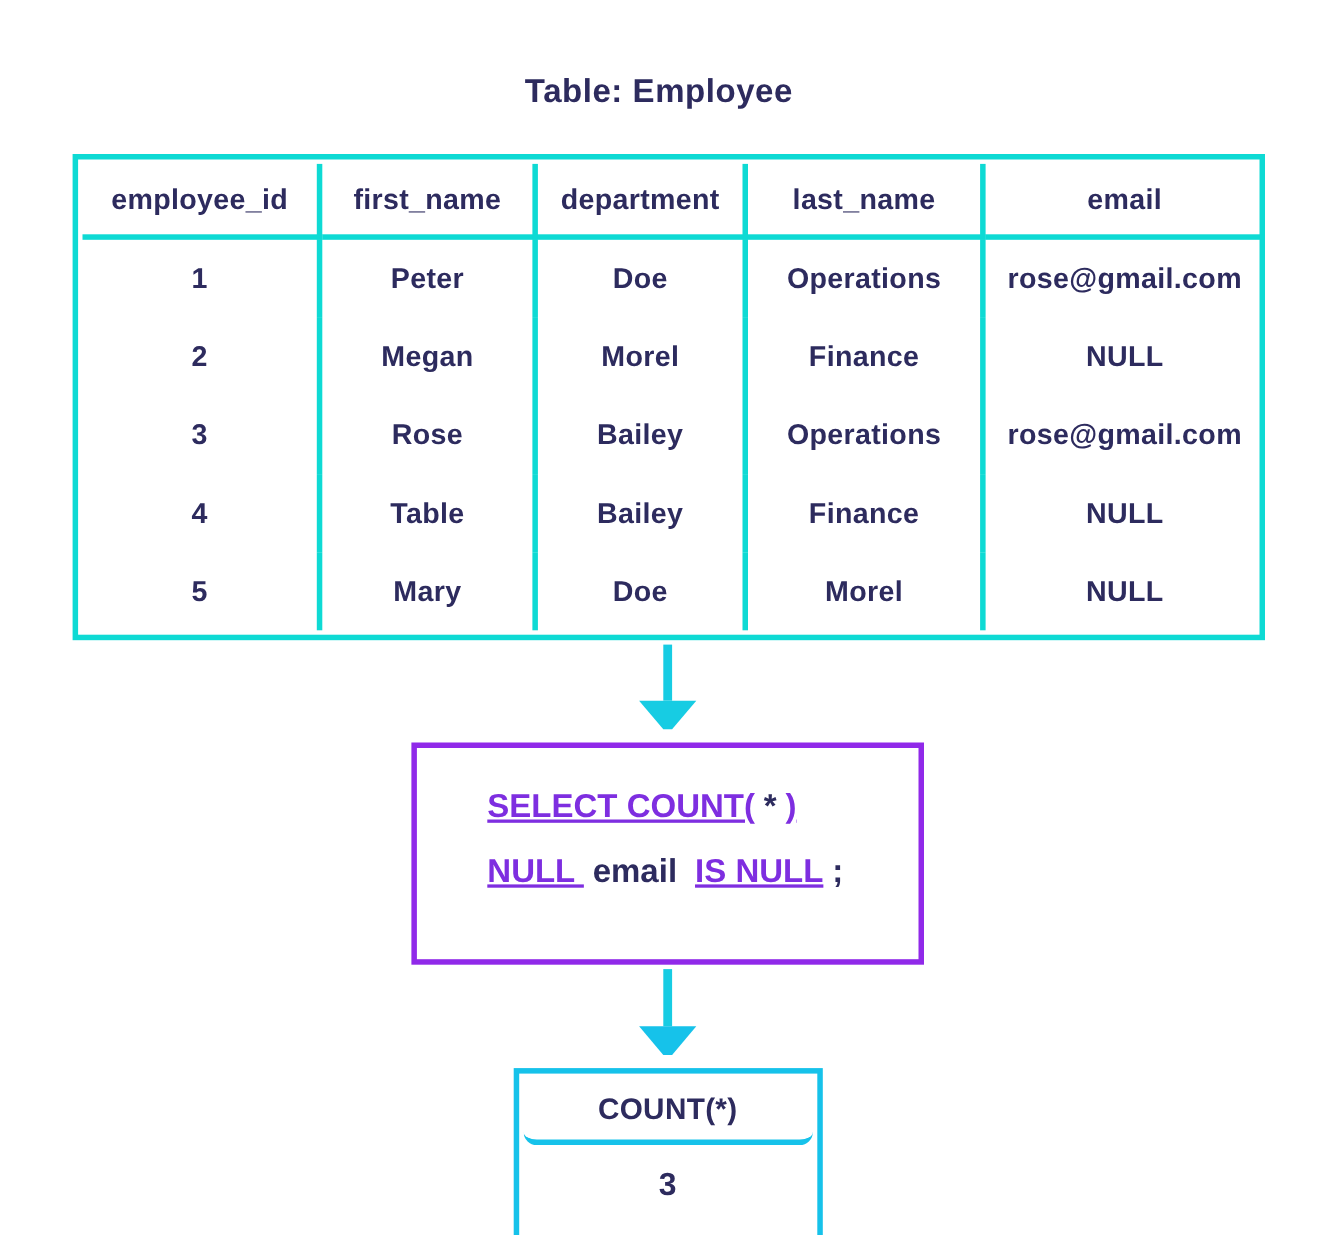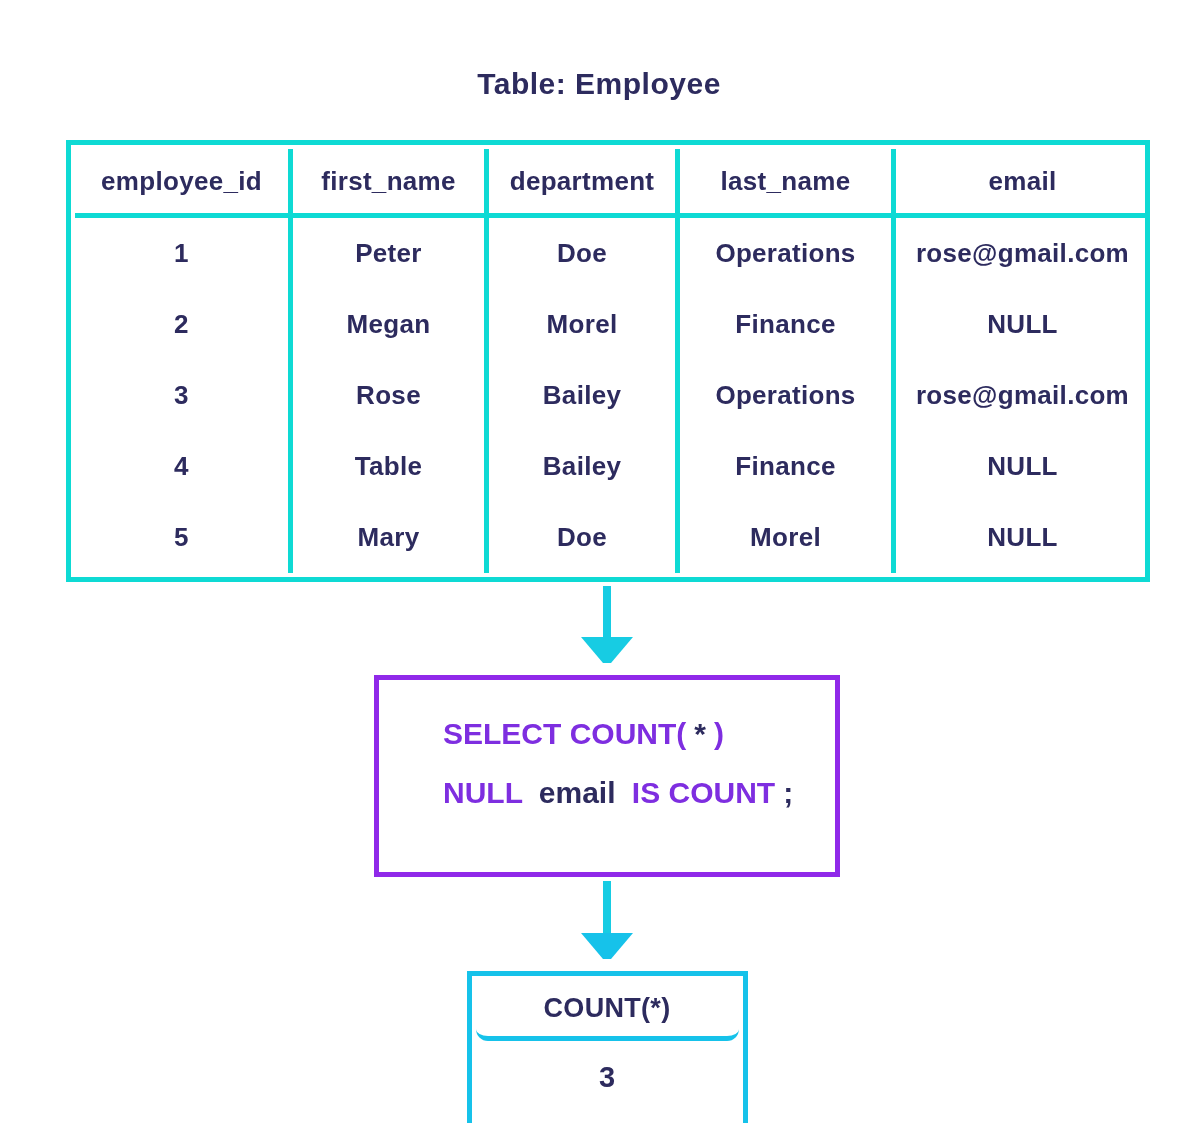--- a/index.html
+++ b/index.html
@@ -64,21 +64,21 @@
   .sqlbox {
     width: 466px;
     height: 202px;
     border: 5px solid var(--purple);
     padding: 24px 10px 0 56px;
     margin-left: -2px;
     font-size: 30px;
     line-height: 51px;
     white-space: nowrap;
   }
-  .kw { color: var(--purplekw); }
+  .kw { color: var(--purplekw); text-decoration: underline; }
   .id { color: var(--navy); }
   
   .rtable {
     width: 281px;
     border: 5px solid var(--cyan3);
     margin-left: -2px;
   }
   .rtable .rhead {
     height: 61px;
     border-bottom: 5px solid var(--cyan3);
@@ -141,21 +141,21 @@
       <div class="cell">NULL</div>
     </div>
 
     <div class="arrow arrow1">
       <div class="shaft"></div>
       <div class="head"></div>
     </div>
 
     <div class="sqlbox">
       <div><span class="kw">SELECT COUNT(</span><span class="id">*</span><span class="kw">)</span></div>
-      <div><span class="kw">NULL </span><span class="id">email </span><span class="kw">IS COUNT</span><span class="id">;</span></div>
+      <div><span class="kw">NULL </span><span class="id">email </span><span class="kw">IS NULL</span><span class="id">;</span></div>
     </div>
 
     <div class="arrow arrow2">
       <div class="shaft"></div>
       <div class="head"></div>
     </div>
 
     <div class="rtable">
       <div class="rhead">COUNT(*)</div>
       <div class="rval">3</div>

